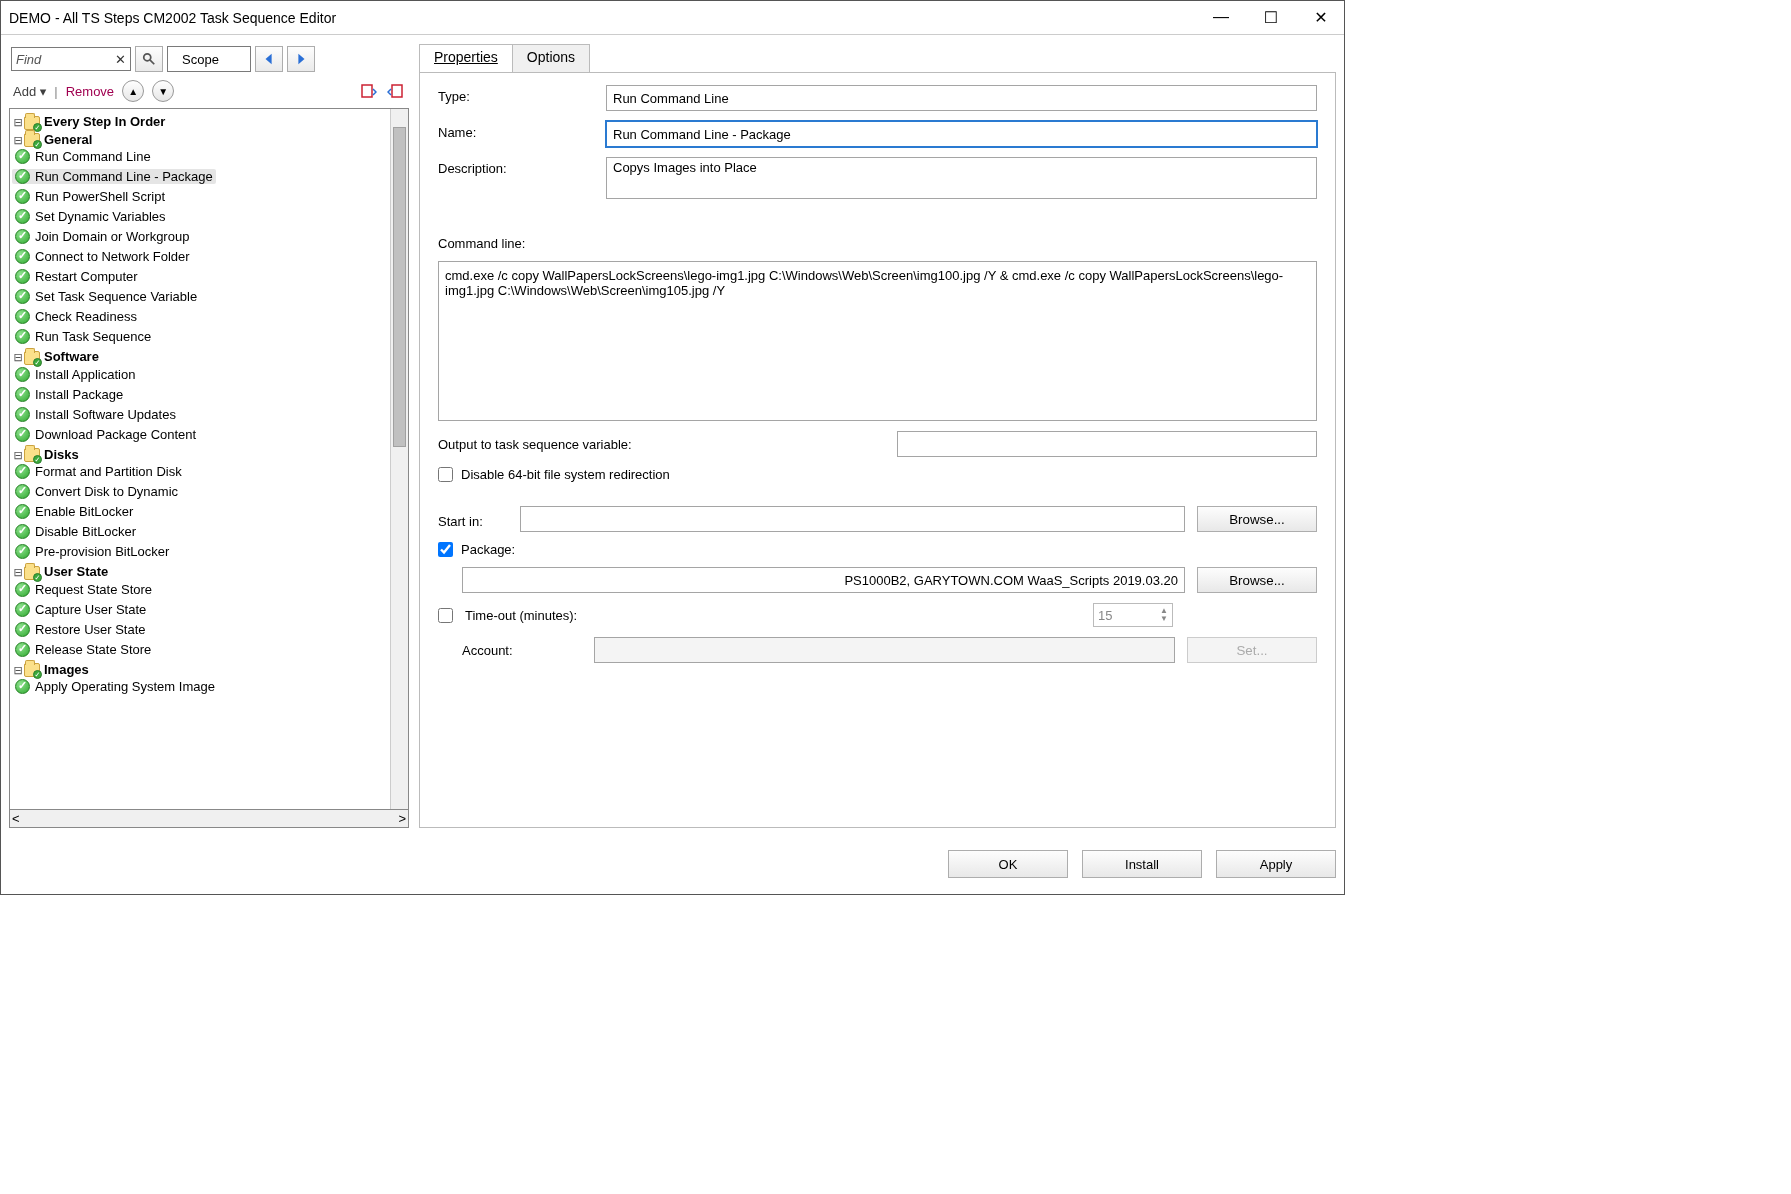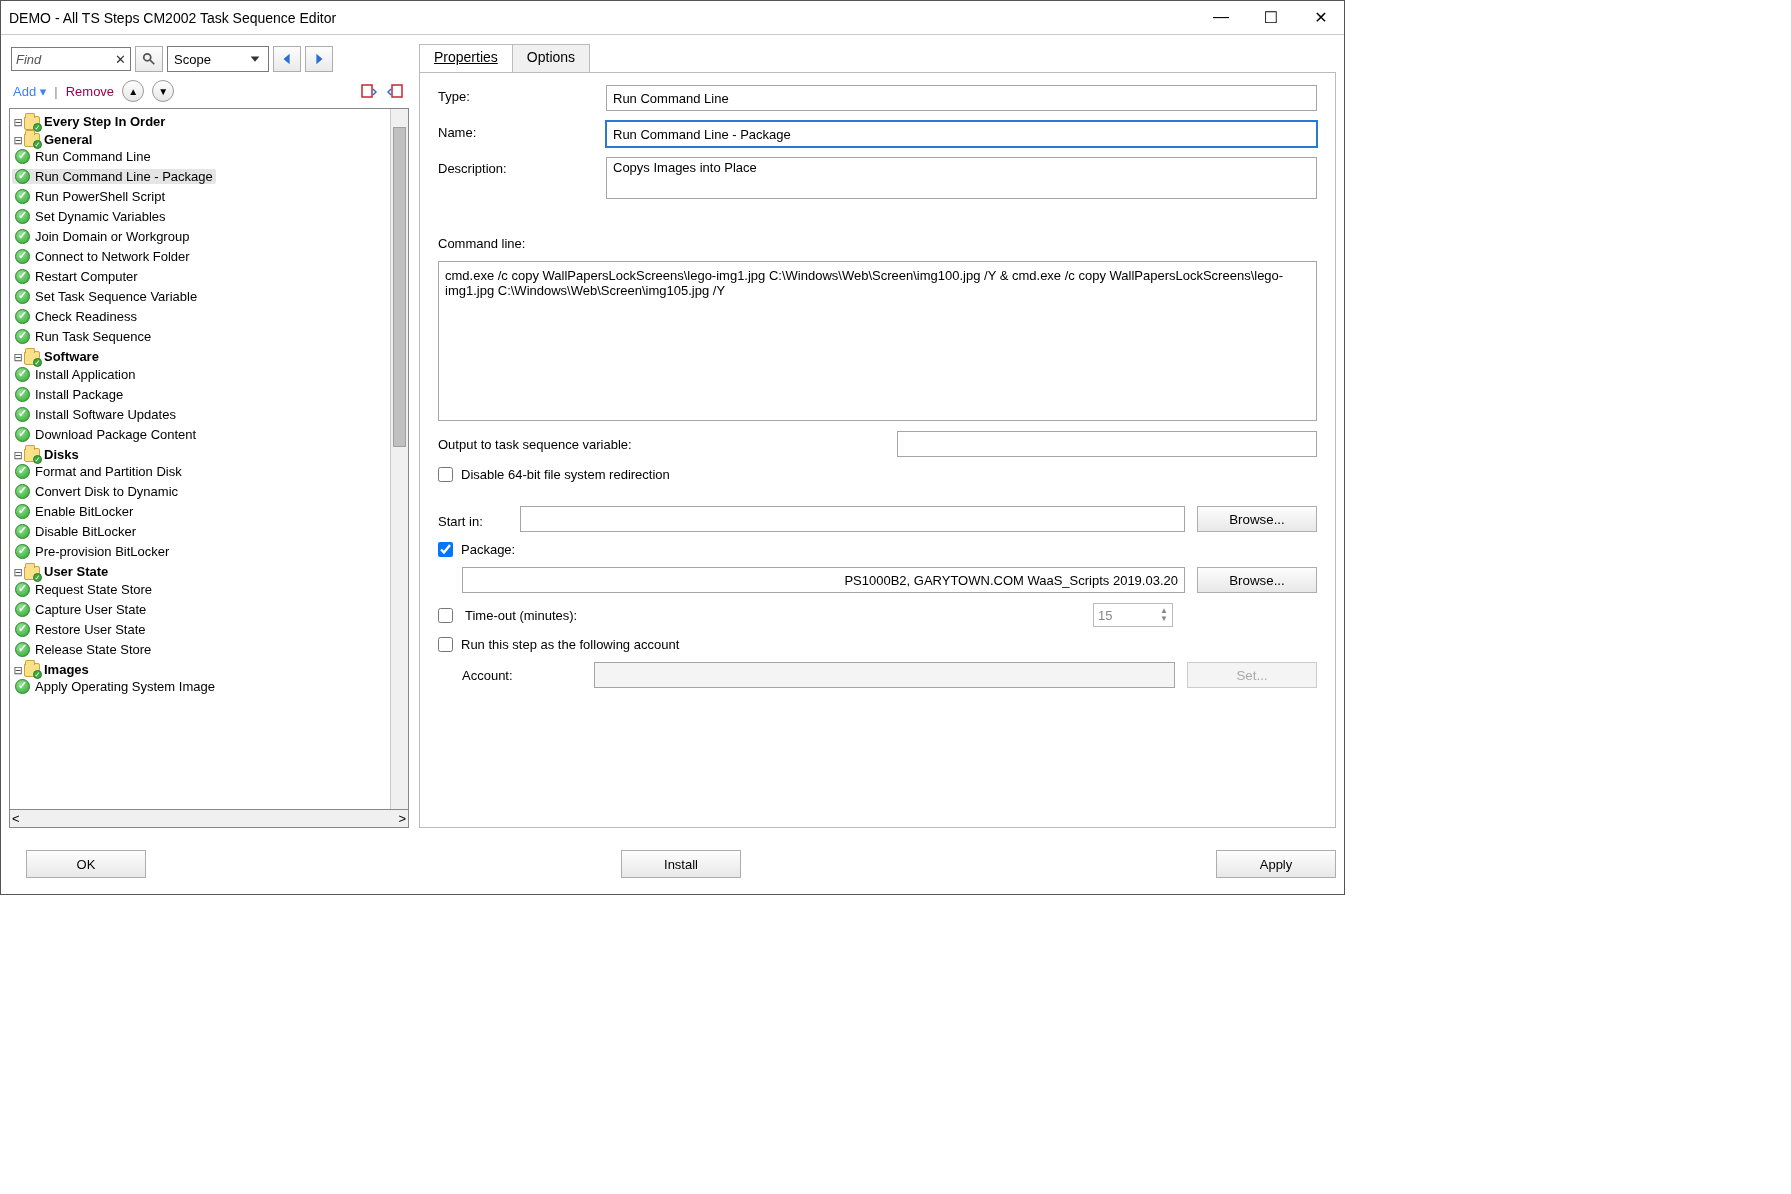--- a/index.html
+++ b/index.html
@@ -20,26 +20,26 @@
   
   .body { position:absolute; top:35px; left:0; right:0; bottom:0; padding:8px;}
   .panes { display:flex; height:calc(100% - 58px);}
   .leftpane { width:400px; display:flex; flex-direction:column;}
   .rightpane { flex:1; display:flex; flex-direction:column; padding-left:10px;}
   
   .searchrow { display:flex; gap:4px; align-items:center; padding:2px;}
   .findbox { position:relative; width:120px; height:24px; border:1px solid #7a7a7a; display:flex; align-items:center; padding:0 4px; background:#fff; font-style:italic; color:#555;}
   .findbox .x {position:absolute; right:4px; font-style:normal; color:#333;}
   .tbtn { width:28px; height:26px; border:1px solid #adadad; background:linear-gradient(#fdfdfd,#eaeaea); display:inline-flex; align-items:center; justify-content:center;}
-  .scopebox { width:102px; height:26px; border:1px solid #7a7a7a; display:flex; align-items:center; padding:0 6px; justify-content:space-between;gap:32px;}
+  .scopebox { width:84px; height:26px; border:1px solid #7a7a7a; display:flex; align-items:center; padding:0 14px; justify-content:space-between;gap:32px;}
   .arrowsvg {width:14px;height:14px;}
   
   .actionrow { display:flex; align-items:center; gap:10px; padding:6px 4px 6px 4px; justify-content:space-between;}
   .actionleft {display:flex; gap:8px; align-items:center;}
-  .addlink { color:#3b82f6; }
+  .addlink { color:#404040; }
   .removelink { color:#a00050;}
   .sep {color:#888;}
   .circlebtn {width:22px;height:22px;border:1px solid #999;border-radius:50%;display:inline-flex;align-items:center;justify-content:center;font-size:10px;background:linear-gradient(#fff,#e6e6e6);}
   .iconpair {display:flex;gap:6px;}
   .smallicon{width:20px;height:20px;display:inline-flex;align-items:center;justify-content:center;}
   
   .treewrap{flex:1;border:1px solid #888;display:flex;overflow:hidden;}
   .tree{flex:1;overflow:auto;padding:4px 2px 4px 2px;}
   .scrolltrack{width:18px;background:#f0f0f0;border-left:1px solid #ccc;position:relative;}
   .scrollthumb{position:absolute;top:18px;left:2px;right:2px;height:320px;background:#c0c0c0;border:1px solid #a0a0a0;}
@@ -74,21 +74,21 @@
   .textarea{width:100%;height:160px;border:1px solid #a5a5a5;padding:6px;font:inherit;resize:none;background:#fff;overflow-y:scroll;}
   hr.sep1{border:none;border-top:1px solid #ddd;}
   .chkrow{display:flex;align-items:center;gap:8px;}
   input[type=checkbox]{width:15px;height:15px;margin:0;}
   .rowgap{display:flex;align-items:center;gap:12px;}
   .browse{width:120px;height:26px;border:1px solid #adadad;background:linear-gradient(#fdfdfd,#e8e8e8);}
   .spin{width:80px;height:24px;border:1px solid #bbb;display:flex;align-items:center;justify-content:space-between;padding:0 4px;color:#888;}
   .spin .arws{display:flex;flex-direction:column;font-size:8px;line-height:8px;color:#888;}
   .setbtn{width:130px;height:26px;border:1px solid #ccc;color:#aaa;background:#f4f4f4;}
   
-  .footer{position:absolute;left:25px;right:8px;bottom:8px;height:36px;display:flex;justify-content:space-between;gap:29px;}
+  .footer{position:absolute;left:17px;right:8px;bottom:8px;height:36px;display:flex;justify-content:flex-end;gap:14px;}
   .footer button{width:120px;height:28px;border:1px solid #adadad;background:linear-gradient(#fdfdfd,#e8e8e8);font:inherit;}
 </style>
 </head>
 <body>
 
 <div class="window">
 
   <div class="titlebar">
     <div class="title">DEMO - All TS Steps CM2002 Task Sequence Editor</div>
     <div class="wcontrols">
@@ -330,24 +330,20 @@
             <div class="spin">
               <span>15</span>
               <span class="arws">
                   <span>▲</span>
                   <span>▼</span>
                 </span>
             </div>
             <div style="width:132px"></div>
           </div>
 
-          <div class="chkrow">
-            <input type="checkbox" style="">
-            <span>Run this step as the following account</span>
-          </div>
           <div class="rowgap" style="padding-left:24px;">
             <span style="width:120px">Account:</span>
             <input class="txt" disabled="" style="flex: 1 1 0%; background: rgb(244, 244, 244);" value="">
             <button class="setbtn" disabled="">Set...</button>
           </div>
         </div>
       </div>
     </div>
 
     <div class="footer">

